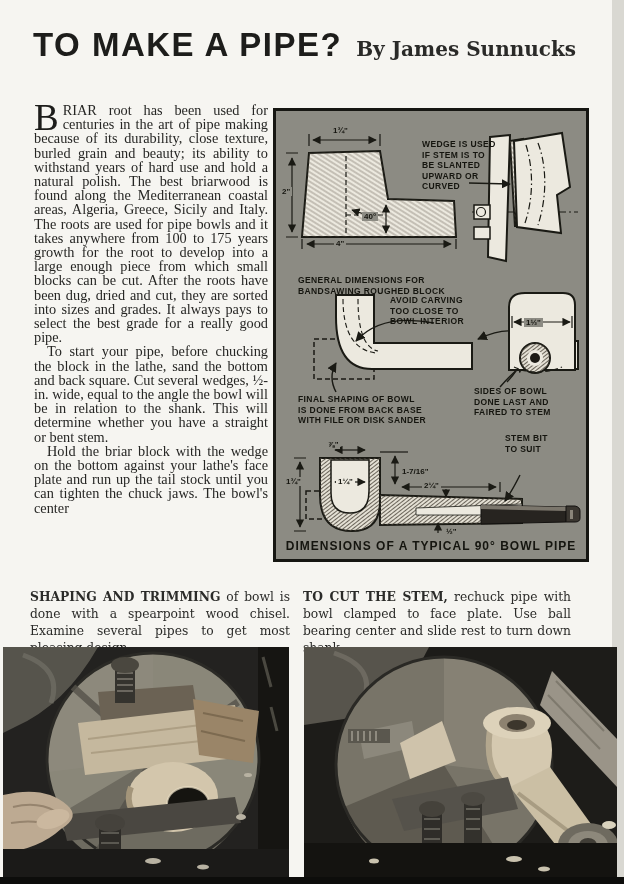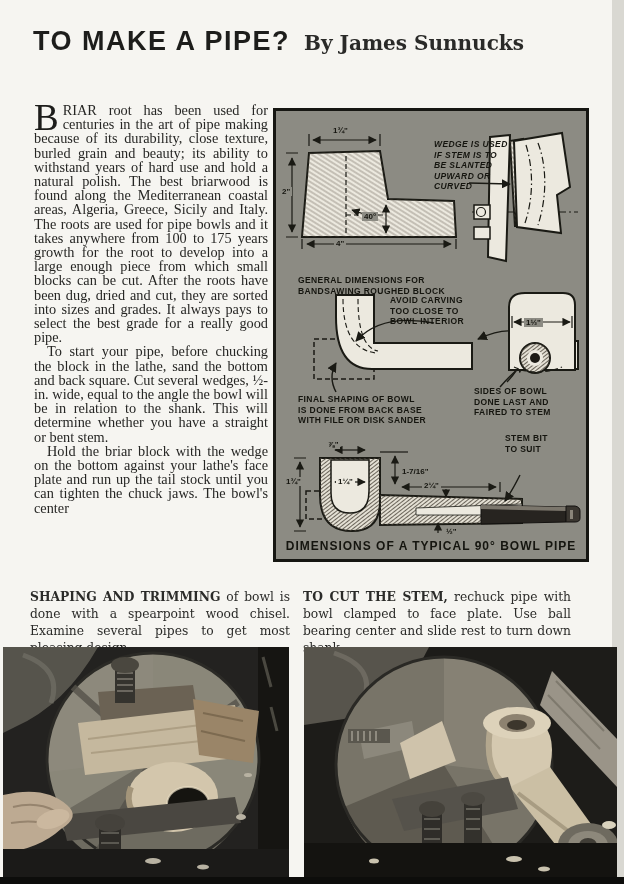--- a/index.html
+++ b/index.html
@@ -1,20 +1,20 @@
 <!DOCTYPE html>
 <html><head>
 <meta charset="utf-8">
 <style>
   html,body{margin:0;padding:0;background:#888;}
   .page{position:relative;width:624px;height:884px;background:#f6f5f1;overflow:hidden;
         font-family:"Liberation Serif",serif;color:#222;}
   
   .masthead{position:absolute;left:33px;top:26px;width:560px;display:flex;align-items:baseline;}
-  .title{font-family:"Liberation Sans",sans-serif;font-weight:bold;font-size:27px;
+  .title{font-family:"Liberation Sans",sans-serif;font-weight:bold;font-size:33px;
          letter-spacing:1.5px;color:#1d1d1b;white-space:nowrap;}
   .byline{font-family:"DejaVu Serif",serif;font-weight:bold;font-size:20px;color:#2a2a28;
           margin-left:14px;white-space:nowrap;}
   
   .column{position:absolute;left:34px;top:103px;width:234px;font-size:14.3px;line-height:14.2px;
           text-align:justify;color:#262624;}
   .column p{margin:0;}
   .column p.ind{text-indent:13px;}
   .dropcap{float:left;font-size:37px;line-height:27px;padding:1px 4px 0 0;color:#1d1d1b;}
   
@@ -155,21 +155,21 @@
           <line x1="162" y1="422" x2="162" y2="412" marker-end="url(#ar)"></line>
           <path d="M244,364 Q236,380 229,390" stroke-width="1.4" marker-end="url(#ar)"></path>
         </g>
       </g>
     </svg>
 
     <div class="dim" style="left:55px;top:15px;">1¾"</div>
     <div class="dim" style="left:4px;top:76px;">2"</div>
     <div class="dim" style="left:86px;top:101px;">40°</div>
     <div class="dim" style="left:58px;top:128px;">4"</div>
-    <div class="note" style="left:158px;top:28px;font-style:italic;">WEDGE IS USED
+    <div class="note" style="left:146px;top:28px;">WEDGE IS USED
 IF STEM IS TO
 BE SLANTED
 UPWARD OR
 CURVED</div>
     <div class="note" style="left:22px;top:164px;">GENERAL DIMENSIONS FOR
 BANDSAWING ROUGHED BLOCK</div>
     <div class="note" style="left:114px;top:184px;">AVOID CARVING
 TOO CLOSE TO
 BOWL INTERIOR</div>
     <div class="note" style="left:22px;top:283px;">FINAL SHAPING OF BOWL

